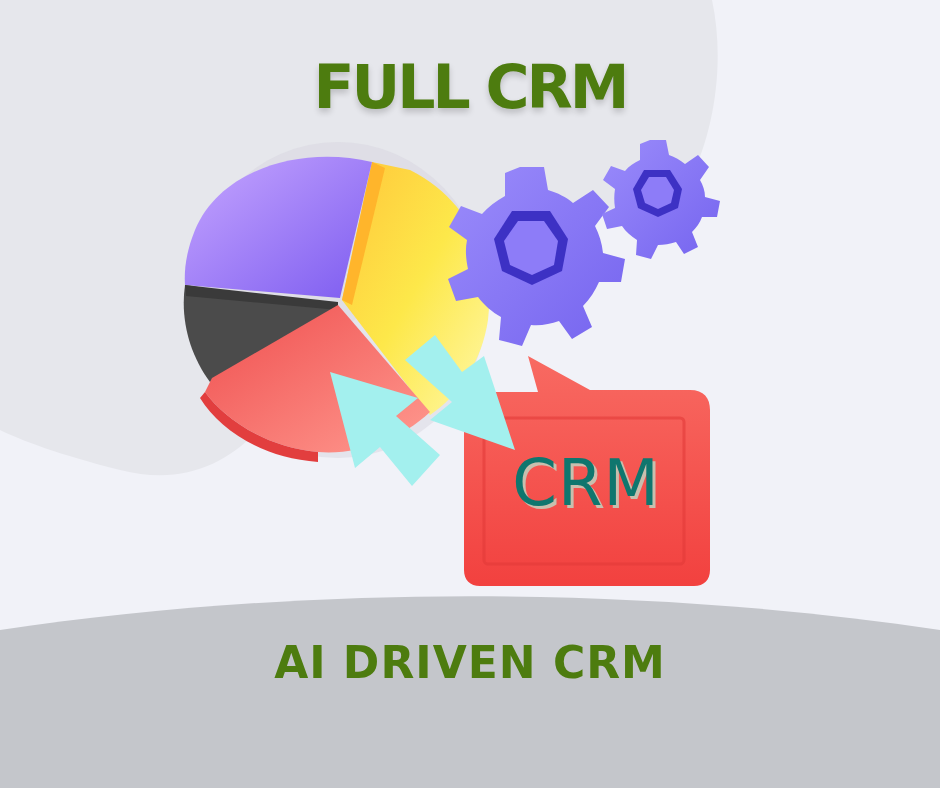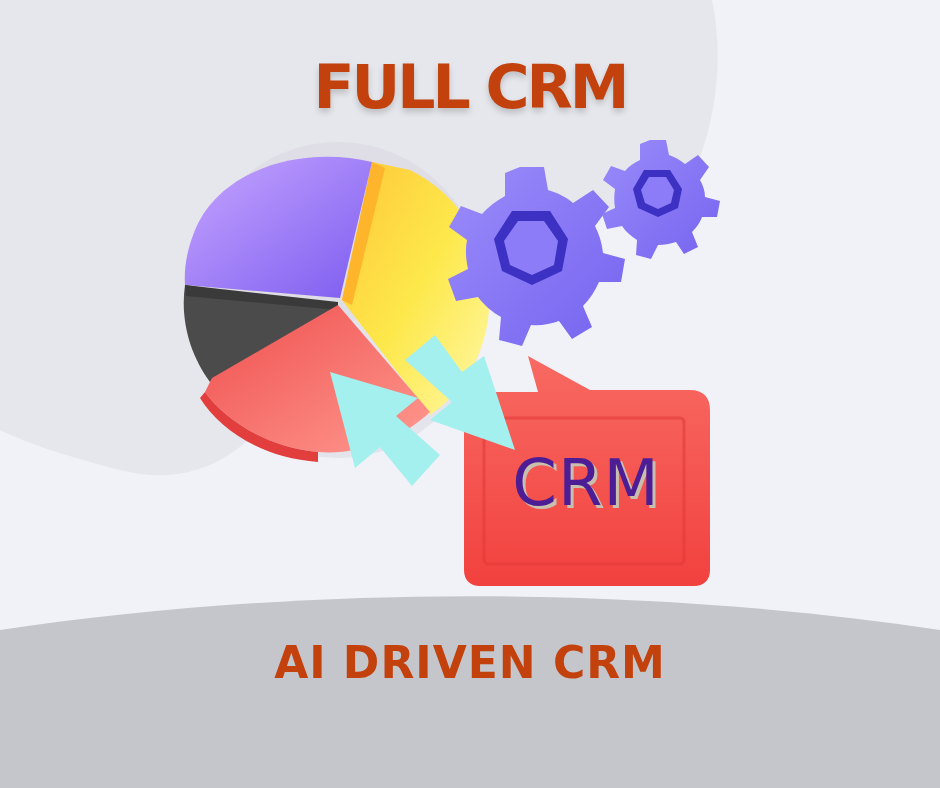--- a/index.html
+++ b/index.html
@@ -1,18 +1,18 @@
 <!DOCTYPE html>
 <html><head>
 <meta charset="utf-8">
 <style>
   html,body{margin:0;padding:0;}
   body{width:940px;height:788px;overflow:hidden;background:#f1f2f8;font-family:"DejaVu Sans","Liberation Sans",sans-serif;position:relative;}
   .canvas{position:absolute;left:0;top:0;width:940px;height:788px;}
-  .title{position:absolute;left:0;width:940px;text-align:center;color:#c2410c;font-weight:bold;}
+  .title{position:absolute;left:0;width:940px;text-align:center;color:#4d7c0f;font-weight:bold;}
   .title-top{top:52px;font-size:60px;letter-spacing:-3px;text-shadow:0 4px 6px rgba(0,0,0,0.18);}
   .title-bottom{top:637px;font-size:44px;letter-spacing:1px;}
 </style>
 </head>
 <body>
 
 <svg class="canvas" viewBox="0 0 940 788" xmlns="http://www.w3.org/2000/svg">
   <defs>
     <linearGradient id="gPurple" x1="0" y1="0" x2="1" y2="1">
       <stop offset="0" stop-color="#c6a6ff"></stop>
@@ -74,15 +74,15 @@
     <path d="M528 356 L590 390 L690 390 C704 390 710 398 710 410 L710 570 C710 580 704 586 694 586 L480 586 C470 586 464 580 464 570 L464 410 C464 400 470 392 480 392 L538 392 Z" fill="url(#gBadge)"></path>
     <rect x="484" y="418" width="200" height="146" rx="4" fill="none" stroke="#e23a38" stroke-width="3" opacity="0.6"></rect>
   </g>
 
   <g>
     <polygon points="405,360 435,335 462,372 484,356 515,450 430,420 452,402" fill="#a3f0ee"></polygon>
     <polygon points="440,455 412,486 380,447 355,468 330,372 418,398 396,416" fill="#a3f0ee"></polygon>
   </g>
 </svg>
 
-<div style="position:absolute;left:486px;top:446px;width:200px;text-align:center;color:#4c1d95;font-size:64px;font-weight:normal;font-family:'DejaVu Sans',sans-serif;letter-spacing:1px;text-shadow:3px 3px 0 #c8bfae;">CRM</div>
+<div style="position:absolute;left:486px;top:446px;width:200px;text-align:center;color:#0f766e;font-size:64px;font-weight:normal;font-family:'DejaVu Sans',sans-serif;letter-spacing:1px;text-shadow:3px 3px 0 #c8bfae;">CRM</div>
 
 <div class="title title-bottom">AI DRIVEN CRM</div>
 
 </body></html>

